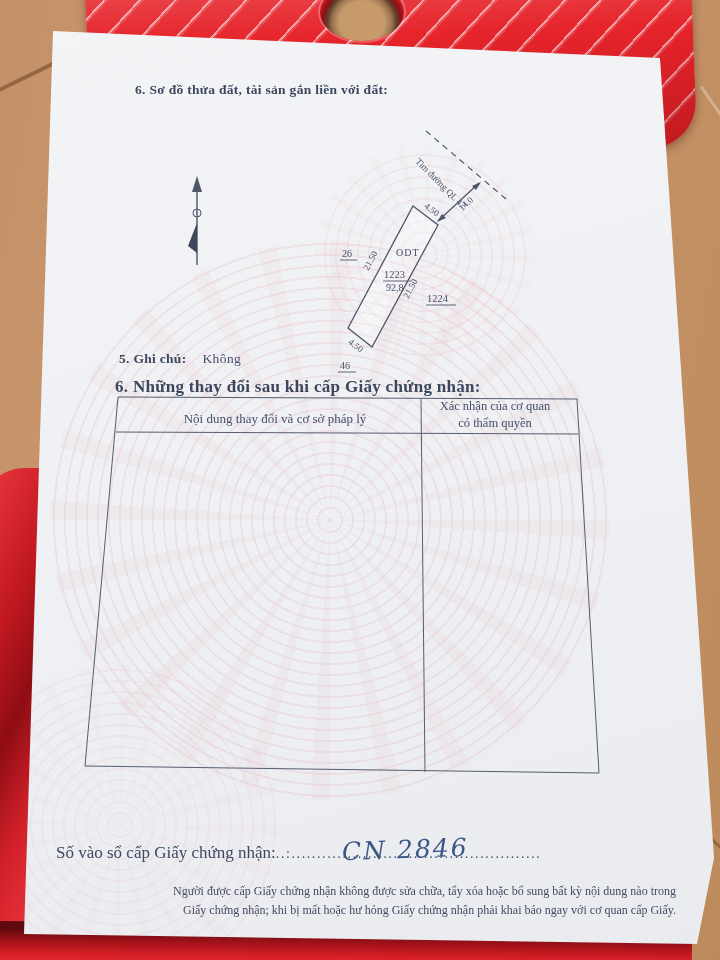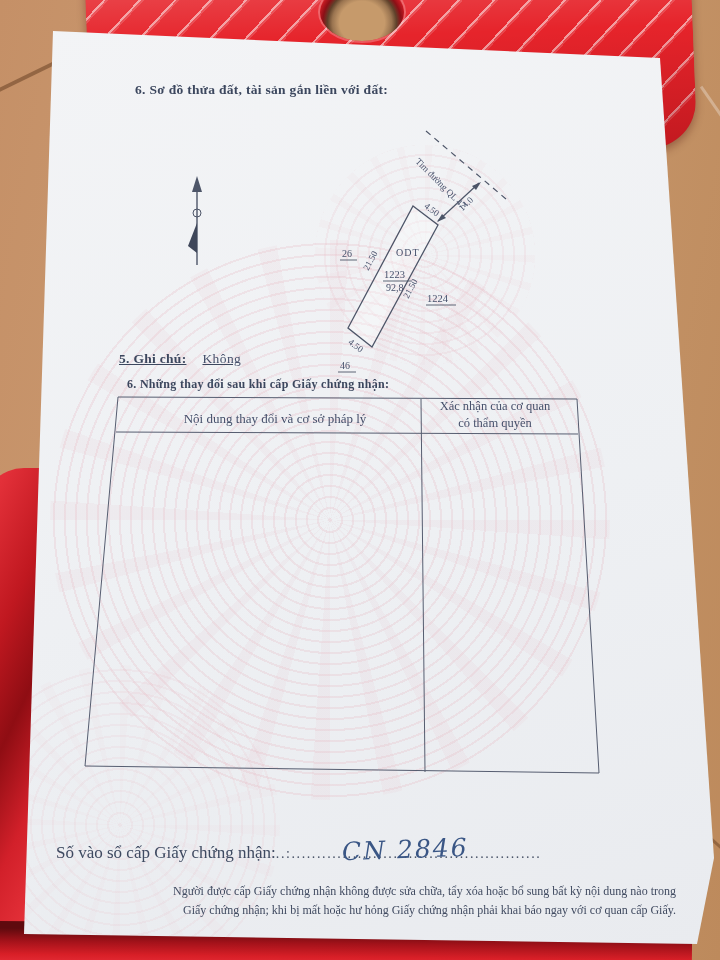--- a/index.html
+++ b/index.html
@@ -51,23 +51,23 @@
   .wm{border-radius:50%;z-index:0;
     background-image:
       repeating-conic-gradient(rgba(231,182,192,0.10) 0 4deg, transparent 4deg 15deg),
       repeating-radial-gradient(circle closest-side, rgba(231,182,192,0.26) 0 2px, transparent 2px 11px);
   }
   .wm1{left:30px;top:215px;width:560px;height:560px;}
   .wm2{left:295px;top:120px;width:220px;height:220px;opacity:0.7;}
   .wm3{left:-60px;top:640px;width:320px;height:320px;opacity:0.6;}
   .heading{font-weight:bold;color:#3c475e;letter-spacing:0.3px;}
   .s4{left:115px;top:57px;font-size:13.5px;}
-  .s5{left:99px;top:326px;font-size:13.5px;text-decoration:underline;}
+  .s5{left:99px;top:326px;font-size:13.5px;}
   .s5 .val{font-weight:normal;margin-left:16px;color:#46506b;letter-spacing:0.4px;}
-  .s6{left:107px;top:352px;font-size:12px;}
+  .s6{left:95px;top:352px;font-size:17px;}
   .th1{left:105px;top:386px;width:300px;text-align:center;font-size:13px;color:#46506b;}
   .th2{left:385px;top:373px;width:180px;text-align:center;font-size:12.5px;line-height:1.35;color:#46506b;}
   .registry{left:36px;top:818px;font-size:17px;color:#3e4a61;white-space:nowrap;}
   .registry .dots{letter-spacing:1.6px;font-size:14px;color:#4a5468;}
   .handwriting{
     left:322px;top:810px;font-size:25px;color:#3a5685;z-index:2;
     font-family:"DejaVu Serif", serif;font-style:italic;letter-spacing:2px;
     transform:rotate(-2deg);white-space:nowrap;
   }
   .notice{left:34px;top:857px;width:622px;font-size:12px;line-height:1.62;color:#414b61;text-align:right;}

